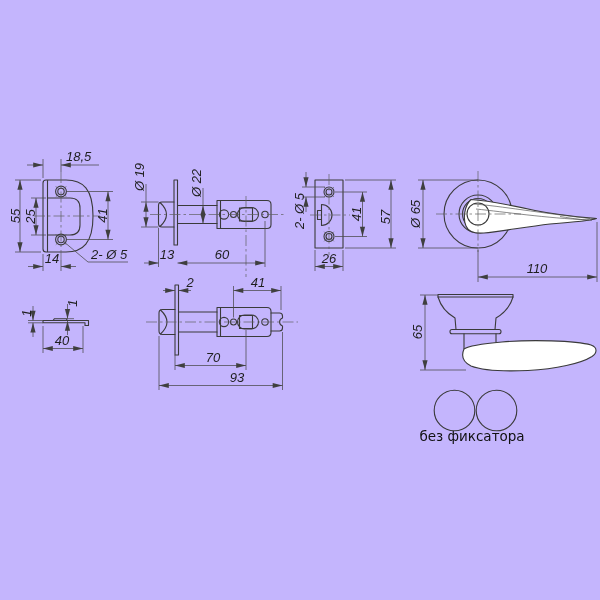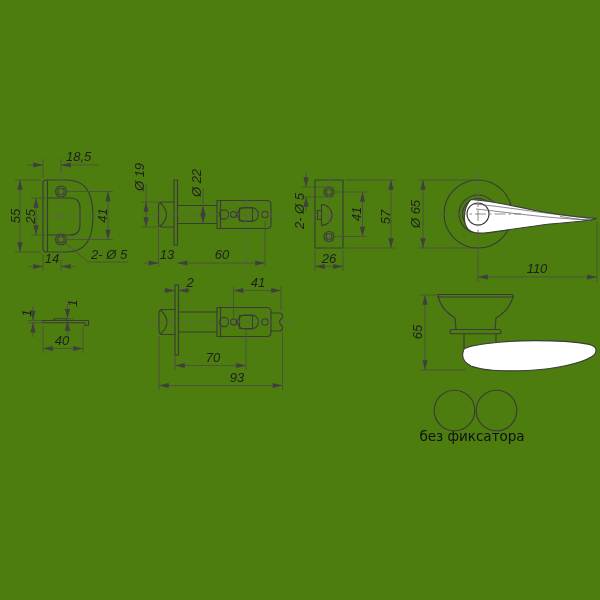--- a/index.html
+++ b/index.html
@@ -1,16 +1,16 @@
 <!DOCTYPE html>
 <html><head>
 <meta charset="utf-8">
 <style>
   html,body{margin:0;padding:0;background:#ffffff;}
-  #stage{position:relative;width:600px;height:600px;background:#4d7c0f;overflow:hidden;}
+  #stage{position:relative;width:600px;height:600px;background:#c4b5fd;overflow:hidden;}
   svg{display:block;}
   svg text{font-family:"Liberation Sans","DejaVu Sans",sans-serif;font-style:italic;font-size:13px;fill:#1f1f1f;}
   svg text.caption{font-style:normal;font-size:13.5px;font-family:"DejaVu Sans","Liberation Sans",sans-serif;fill:#111;}
   .o{fill:none;stroke:#3a3a3a;stroke-width:1.1;stroke-linecap:round;stroke-linejoin:round;}
   .ow{fill:#ffffff;stroke:#3a3a3a;stroke-width:1.1;stroke-linejoin:round;}
   .d{fill:none;stroke:#4a4a4a;stroke-width:0.75;}
   .c{fill:none;stroke:#5f5f5f;stroke-width:0.7;stroke-dasharray:11 3 2.5 3;}
   .t{fill:none;stroke:#4a4a4a;stroke-width:0.65;}
 </style>
 </head>

